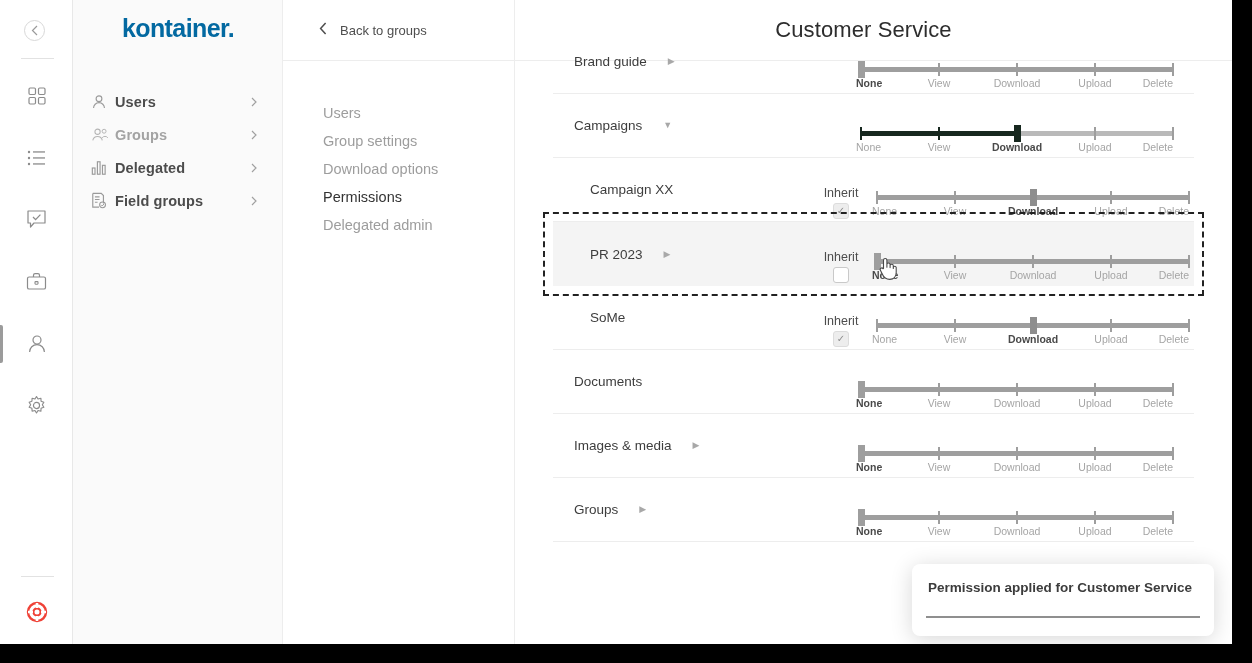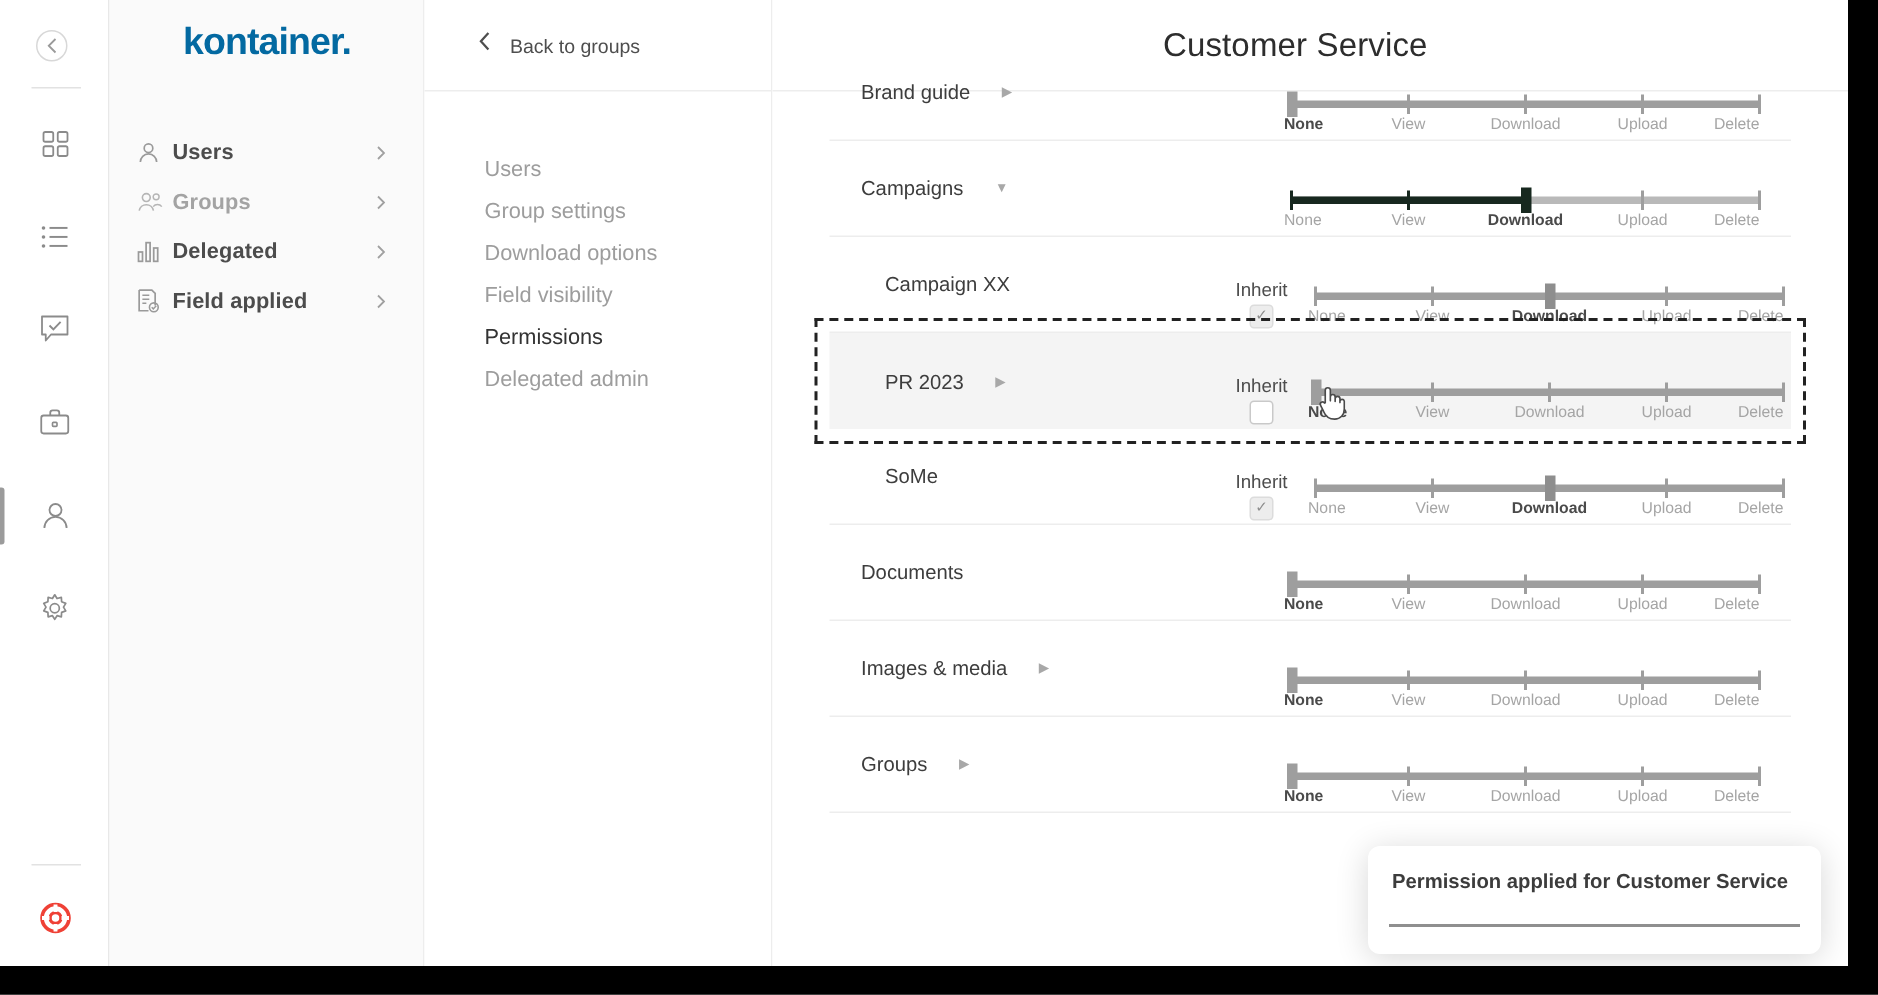--- a/index.html
+++ b/index.html
@@ -323,21 +323,21 @@
       <div class="nav-item">
         <span class="nv-icon">
           <svg width="16" height="17" viewBox="0 0 18 19">
             <path d="M2 1.5 H11.5 L14 4 V13" fill="none" stroke="currentColor" stroke-width="1.3"></path>
             <path d="M2 1.5 V17 H9" fill="none" stroke="currentColor" stroke-width="1.3"></path>
             <path d="M4.4 5.4 H9.6 M4.4 8.4 H9.6 M4.4 11.4 H7.4" stroke="currentColor" stroke-width="1.2"></path>
             <circle cx="13" cy="14.4" r="3.3" fill="none" stroke="currentColor" stroke-width="1.2"></circle>
             <path d="M11.4 14.4 L12.6 15.6 L14.8 13.2" fill="none" stroke="currentColor" stroke-width="1.1"></path>
           </svg>
         </span>
-        <span class="nv-label">Field applied</span>
+        <span class="nv-label">Field groups</span>
         <span class="nv-chev">
           <svg width="6" height="10" viewBox="0 0 6 10">
               <path d="M1 1 L5 5 L1 9" fill="none" stroke="currentColor" stroke-width="1.2"></path>
             </svg>
         </span>
       </div>
 
     </div>
   </div>
 
@@ -347,21 +347,20 @@
         <svg width="8" height="13" viewBox="0 0 8 13">
             <path d="M6.6 1 L1.6 6.5 L6.6 12" fill="none" stroke="#4e4e4e" stroke-width="1.5"></path>
           </svg>
       </span>
       <span class="bk-label">Back to groups</span>
     </div>
     <div class="sub-list">
       <div class="sub-item">Users</div>
       <div class="sub-item">Group settings</div>
       <div class="sub-item">Download options</div>
-      <div class="sub-item">Field visibility</div>
       <div class="sub-item active">Permissions</div>
       <div class="sub-item">Delegated admin</div>
     </div>
   </div>
 
   <div class="main">
     <div class="main-title">Customer Service</div>
 
     <div class="table-wrap">
       <div id="rows">

